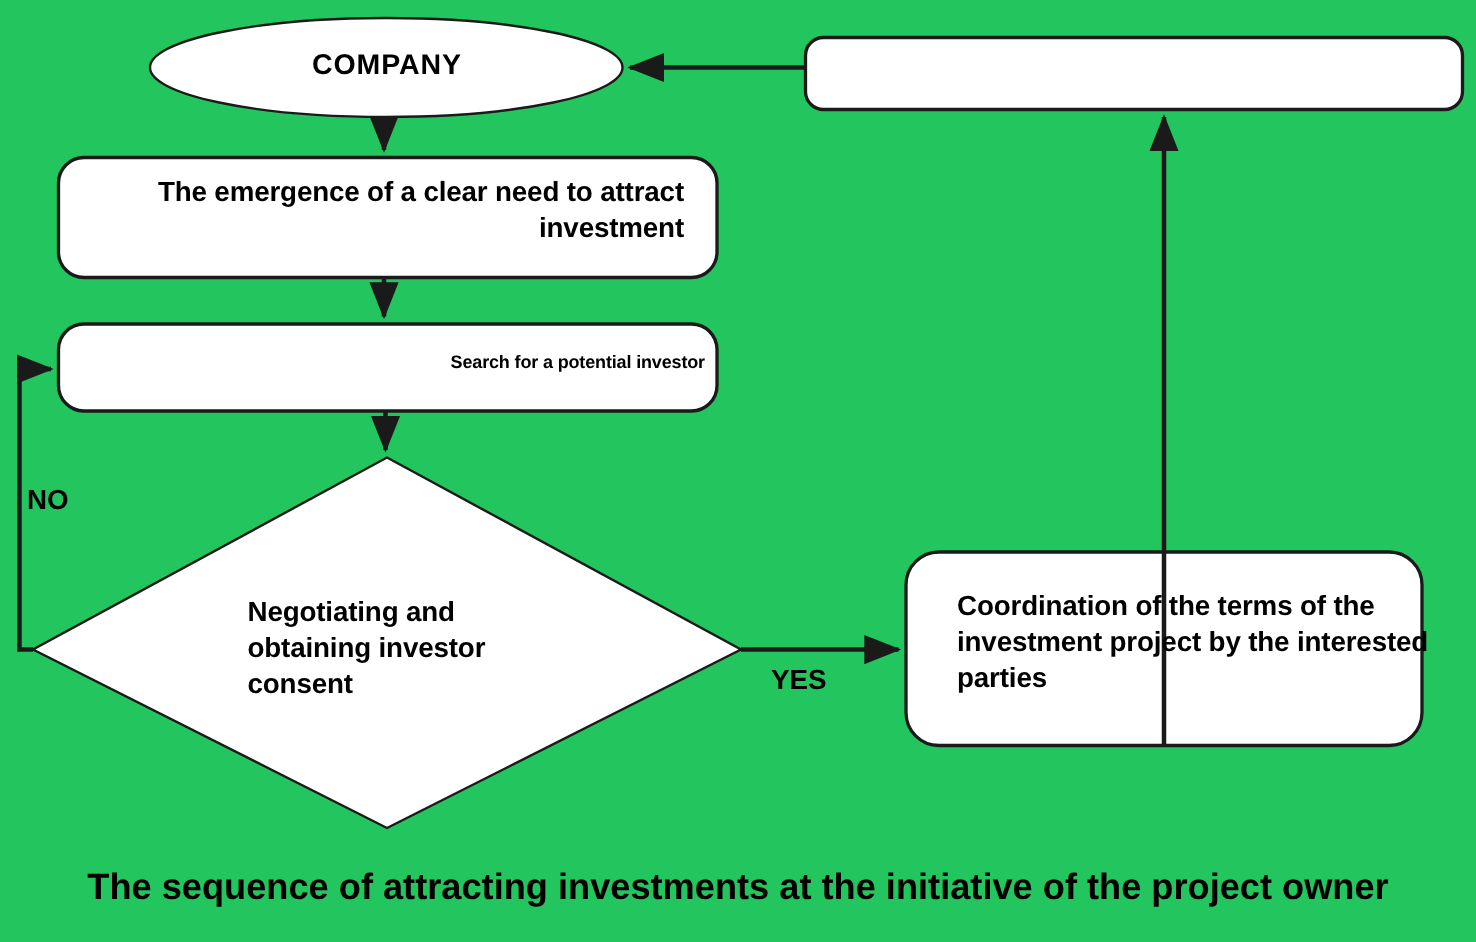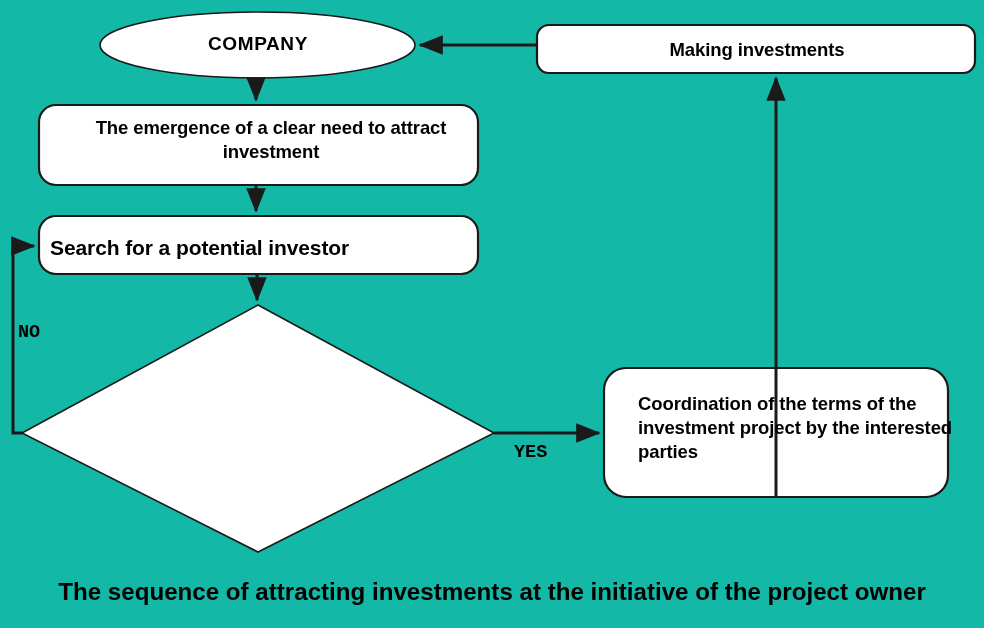--- a/index.html
+++ b/index.html
@@ -10,21 +10,21 @@
   body {
     width: 984px;
     height: 628px;
     font-family: "Liberation Sans", sans-serif;
     overflow: hidden;
   }
   #diagram-root {
     position: relative;
     width: 984px;
     height: 628px;
-    background: #14b8a6;
+    background: #22c55e;
   }
   svg#flow-svg {
     position: absolute;
     top: 0;
     left: 0;
     width: 984px;
     height: 628px;
   }
   .shape-stroke {
     fill: #ffffff;
@@ -51,46 +51,46 @@
     white-space: pre-wrap;
   }
   .t-company {
     left: 100px; top: 32px; width: 316px;
     text-align: center;
     font-size: 19px;
     letter-spacing: 0.6px;
   }
   .t-emergence {
     left: 86px; top: 116px; width: 370px;
-    text-align: center;
+    text-align: right;
     font-size: 18.5px;
   }
   .t-search {
     left: 50px; top: 234px; width: 420px;
-    text-align: left;
-    font-size: 21px;
+    text-align: right;
+    font-size: 12px;
   }
   .t-decision {
     left: 165px; top: 396px; width: 220px;
     text-align: left;
     font-size: 18.5px;
   }
   .t-coordination {
     left: 638px; top: 392px; width: 318px;
     text-align: left;
     font-size: 18.5px;
   }
   .t-making {
     left: 545px; top: 38px; width: 424px;
     text-align: center;
     font-size: 18.5px;
   }
   .edge-label {
     position: absolute;
-    font-family: Liberation Mono, monospace;
+    font-family: Liberation Sans, sans-serif;
     font-weight: bold;
     font-size: 18.5px;
     color: #000000;
   }
   .l-no { left: 18px; top: 322px; }
   .l-yes { left: 503px; top: 442px; margin-left: 11px; }
   .caption {
     position: absolute;
     left: 0px;
     top: 578px;
@@ -143,24 +143,24 @@
 
     <line class="conn" x1="537" y1="45" x2="420" y2="45" marker-end="url(#arrowhead)"></line>
   </svg>
 
   <div class="node-text t-company">COMPANY</div>
 
   <div class="node-text t-emergence">The emergence of a clear need to attract investment</div>
 
   <div class="node-text t-search">Search for a potential investor</div>
 
+  <div class="node-text t-decision">Negotiating and obtaining investor consent</div>
 
   <div class="node-text t-coordination">Coordination of the terms of the investment project by the interested parties</div>
 
-  <div class="node-text t-making">Making investments</div>
 
   <div class="edge-label l-no">NO</div>
 
   <div class="edge-label l-yes">YES</div>
 
   <div class="caption">The sequence of attracting investments at the initiative of the project owner</div>
 
 </div>
 
 </body></html>

